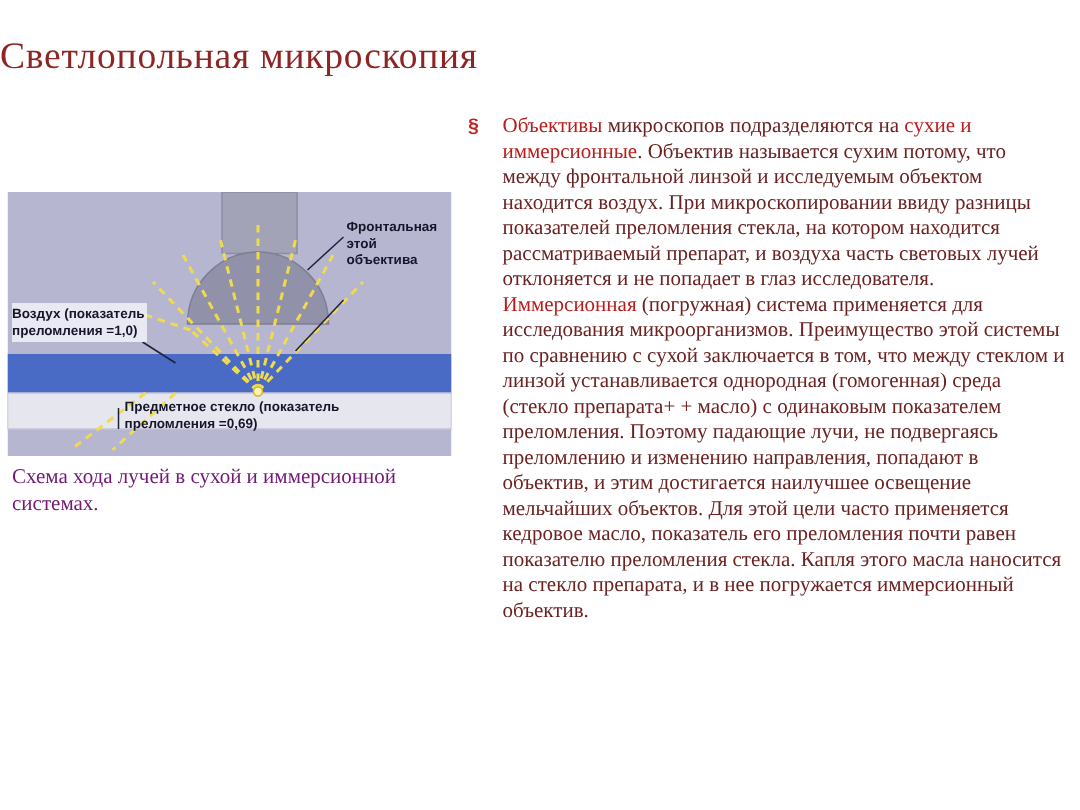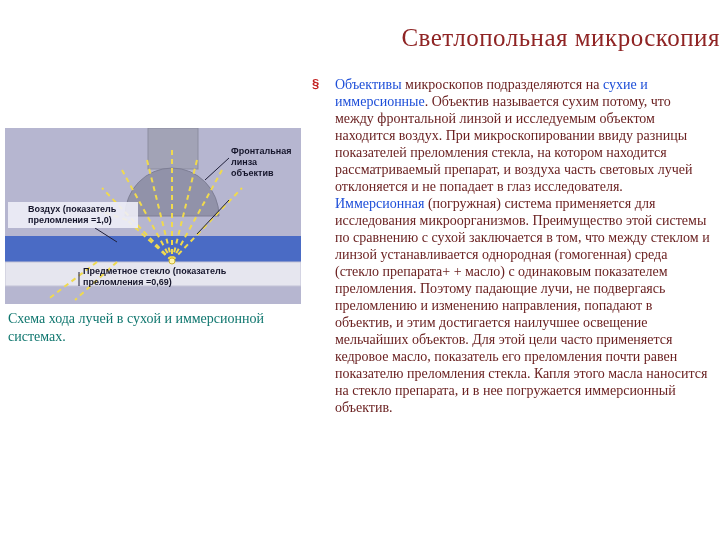--- a/index.html
+++ b/index.html
@@ -2,47 +2,47 @@
 <html><head>
 <meta charset="utf-8">
 <style>
   html,body{margin:0;padding:0;background:#888;}
   .slide{
     position:relative;width:720px;height:540px;background:#ffffff;
     font-family:"Liberation Serif","DejaVu Serif",serif;overflow:hidden;
     margin:0 auto;
   }
   .title{
-    position:absolute;top:24px;left:0;width:100%;text-align:right;
+    position:absolute;top:24px;left:0;width:100%;text-align:left;
     font-size:25px;font-weight:400;color:#8f2424;margin:0;letter-spacing:.5px;
   }
   
   .diagram{position:absolute;left:5px;top:128px;width:296px;height:176px;}
   .diagram svg{position:absolute;left:0;top:0;}
   .dlabel{
     position:absolute;font-family:"Liberation Sans","DejaVu Sans",sans-serif;
     font-size:9px;line-height:11px;font-weight:700;color:#15152b;
   }
   .lbl-lens{left:226px;top:18px;width:68px;}
   .lbl-oil{left:226px;top:52px;width:70px;}
-  .lbl-air{left:3px;top:74px;width:90px;background:rgba(238,238,247,.9);padding:2px 20px;}
+  .lbl-air{left:3px;top:74px;width:90px;background:rgba(238,238,247,.9);padding:2px 0;}
   .lbl-glass{left:78px;top:138px;width:150px;}
   .caption{
     position:absolute;left:8px;top:310px;width:292px;
-    font-size:14px;line-height:18px;color:#0f766e;
+    font-size:14px;line-height:18px;color:#701a75;
   }
   
   .bullet-block{position:absolute;left:310px;top:76px;width:400px;}
   .bullet{
     position:absolute;left:2px;top:0;color:#c32222;font-size:13px;font-weight:700;
     font-family:"Liberation Sans",sans-serif;
   }
   .bullet-text{margin-left:25px;font-size:14px;line-height:17px;color:#6b2222;text-align:left;}
   .bullet-text p{margin:0;}
-  .red{color:#1d4ed8;font-family:Liberation Serif, serif;}
+  .red{color:#b91c1c;font-family:Liberation Serif, serif;}
 </style>
 </head>
 <body>
 
 <div class="slide">
 
   <h1 class="title">Светлопольная микроскопия</h1>
 
   <div class="diagram">
     <svg width="296" height="176" viewBox="0 0 296 176">
@@ -73,21 +73,21 @@
 
       <circle cx="167" cy="133" r="3" fill="#fdf4b0" stroke="#cdb52f" stroke-width="1"></circle>
 
       <g stroke="#20203a" stroke-width="1">
         <line x1="224" y1="30" x2="200" y2="52"></line>
         <line x1="224" y1="72" x2="192" y2="106"></line>
         <line x1="90" y1="100" x2="112" y2="114"></line>
         <line x1="74" y1="144" x2="74" y2="158"></line>
       </g>
     </svg>
-    <div class="dlabel lbl-lens">Фронтальная линза объектив</div>
+    <div class="dlabel lbl-lens">Фронтальная этой объектива</div>
     <div class="dlabel lbl-air">Воздух (показатель преломления =1,0)</div>
     <div class="dlabel lbl-glass">Предметное стекло (показатель преломления =0,69)</div>
   </div>
 
   <div class="caption">Схема хода лучей в сухой и иммерсионной системах.</div>
 
   <div class="bullet-block">
     <span class="bullet">§</span>
     <div class="bullet-text">
       <p><span class="red">Объективы</span><span> микроскопов подразделяются на </span><span class="red">сухие и иммерсионные</span><span>. Объектив называется сухим потому, что между фронтальной линзой и исследуемым объектом находится воздух. При микроскопировании ввиду разницы показателей преломления стекла, на котором находится рассматриваемый препарат, и воздуха часть световых лучей отклоняется и не попадает в глаз исследователя.</span></p>

